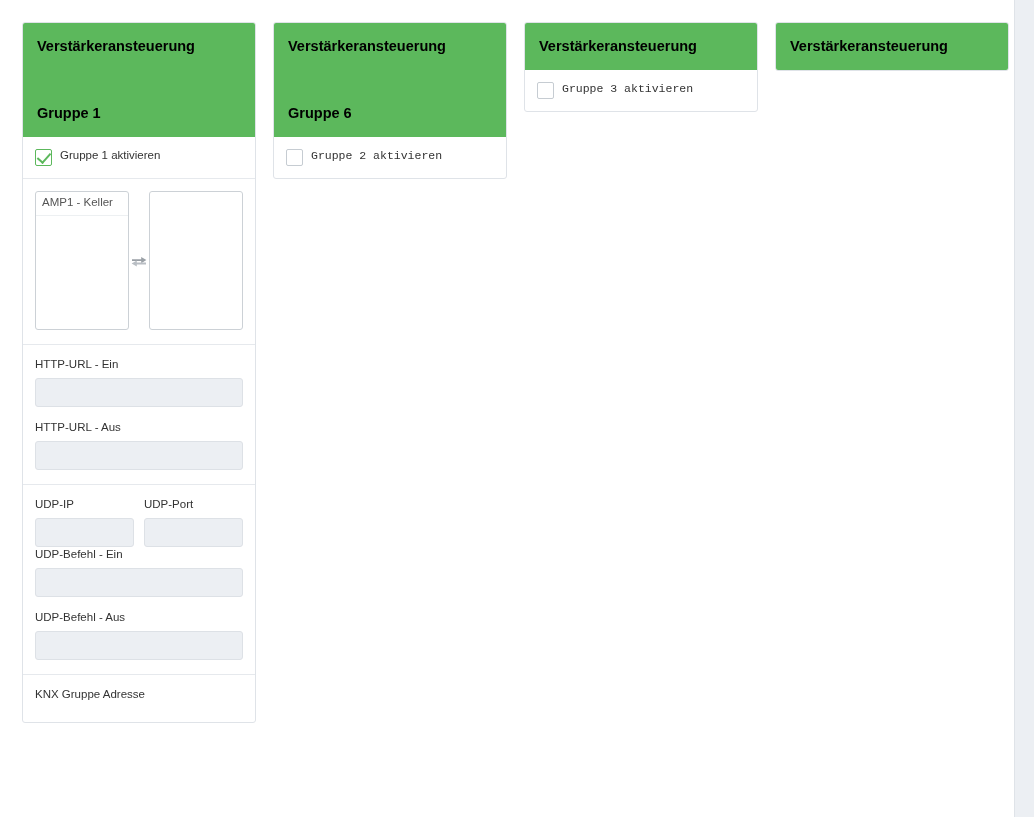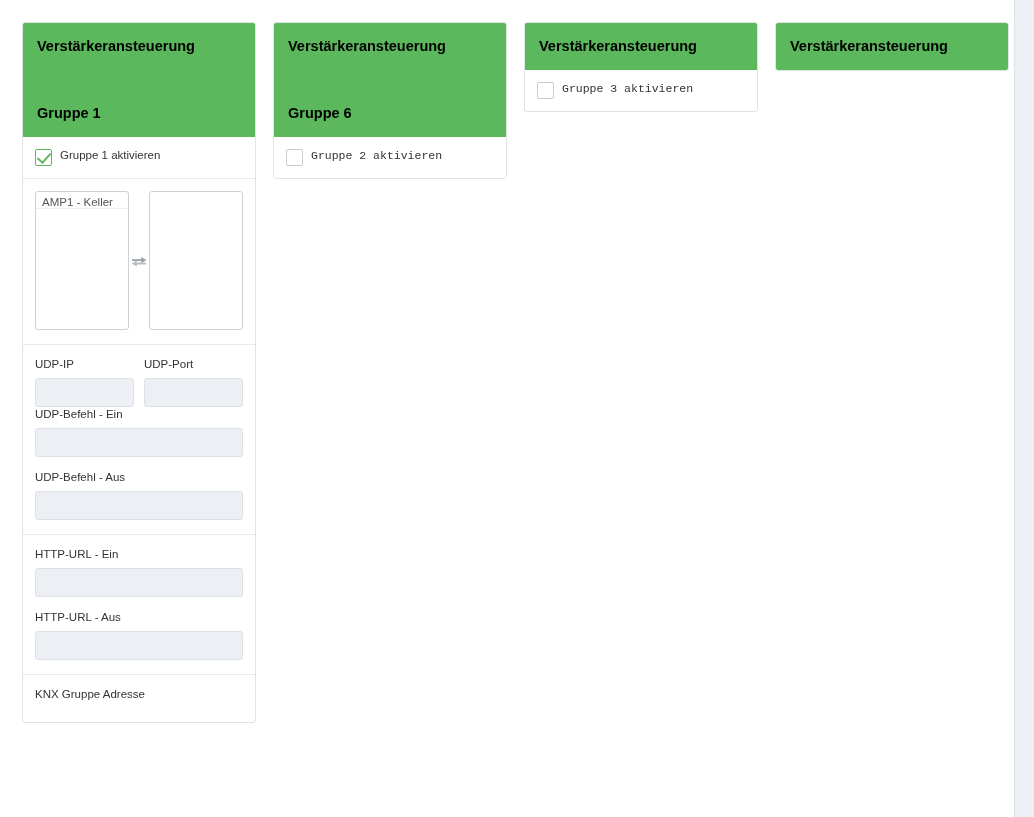--- a/index.html
+++ b/index.html
@@ -112,21 +112,21 @@
     width: 95px;
     height: 139px;
     border: 1px solid #ccd1d6;
     border-radius: 3px;
     background: #ffffff;
     overflow: hidden;
   }
   .listbox .opt {
     font-size: 11.5px;
     color: #555555;
-    padding: 4px 6px 0 6px;
+    padding: 4px 6px 7px 6px;
     border-bottom: 1px solid #edf0f2;
     white-space: nowrap;
   }
   .swap-icon {
     flex: 0 0 auto;
     width: 20px;
     height: 20px;
     display: flex;
     align-items: center;
     justify-content: center;
@@ -224,20 +224,32 @@
                 <path d="M2 5.2 h9.2 V3.0 L16.4 6.1 11.2 9.2 V7.0 H2 Z" fill="#9aa0a6"></path>
                 <path d="M16 8.6 h-9.2 v-2.2 L1.6 9.5 6.8 12.6 v-2.2 H16 Z" fill="#b9bec4"></path>
               </svg>
             </div>
             <div class="listbox"></div>
           </div>
         </div>
 
 
         <div class="section">
+          <div class="field">
+            <div class="flabel">HTTP-URL - Ein</div>
+            <input class="inp" type="text" value="" style="">
+          </div>
+
+          <div class="field">
+            <div class="flabel">HTTP-URL - Aus</div>
+            <input class="inp" type="text" value="" style="">
+          </div>
+        </div>
+
+        <div class="section">
           <div class="row2">
             <div class="col">
               <div class="flabel">UDP-IP</div>
               <input class="inp" type="text" value="" style="">
             </div>
             <div class="col">
               <div class="flabel">UDP-Port</div>
               <input class="inp" type="text" value="" style="">
             </div>
           </div>
@@ -246,32 +258,20 @@
             <div class="flabel">UDP-Befehl - Ein</div>
             <input class="inp" type="text" value="" style="">
           </div>
 
           <div class="field">
             <div class="flabel">UDP-Befehl - Aus</div>
             <input class="inp" type="text" value="" style="">
           </div>
         </div>
 
-        <div class="section">
-          <div class="field">
-            <div class="flabel">HTTP-URL - Ein</div>
-            <input class="inp" type="text" value="" style="">
-          </div>
-
-          <div class="field">
-            <div class="flabel">HTTP-URL - Aus</div>
-            <input class="inp" type="text" value="" style="">
-          </div>
-        </div>
-
 
         <div class="section last">
           <div class="field">
             <div class="flabel">KNX Gruppe Adresse</div>
 
           </div>
         </div>
 
       </div>
     </div>

